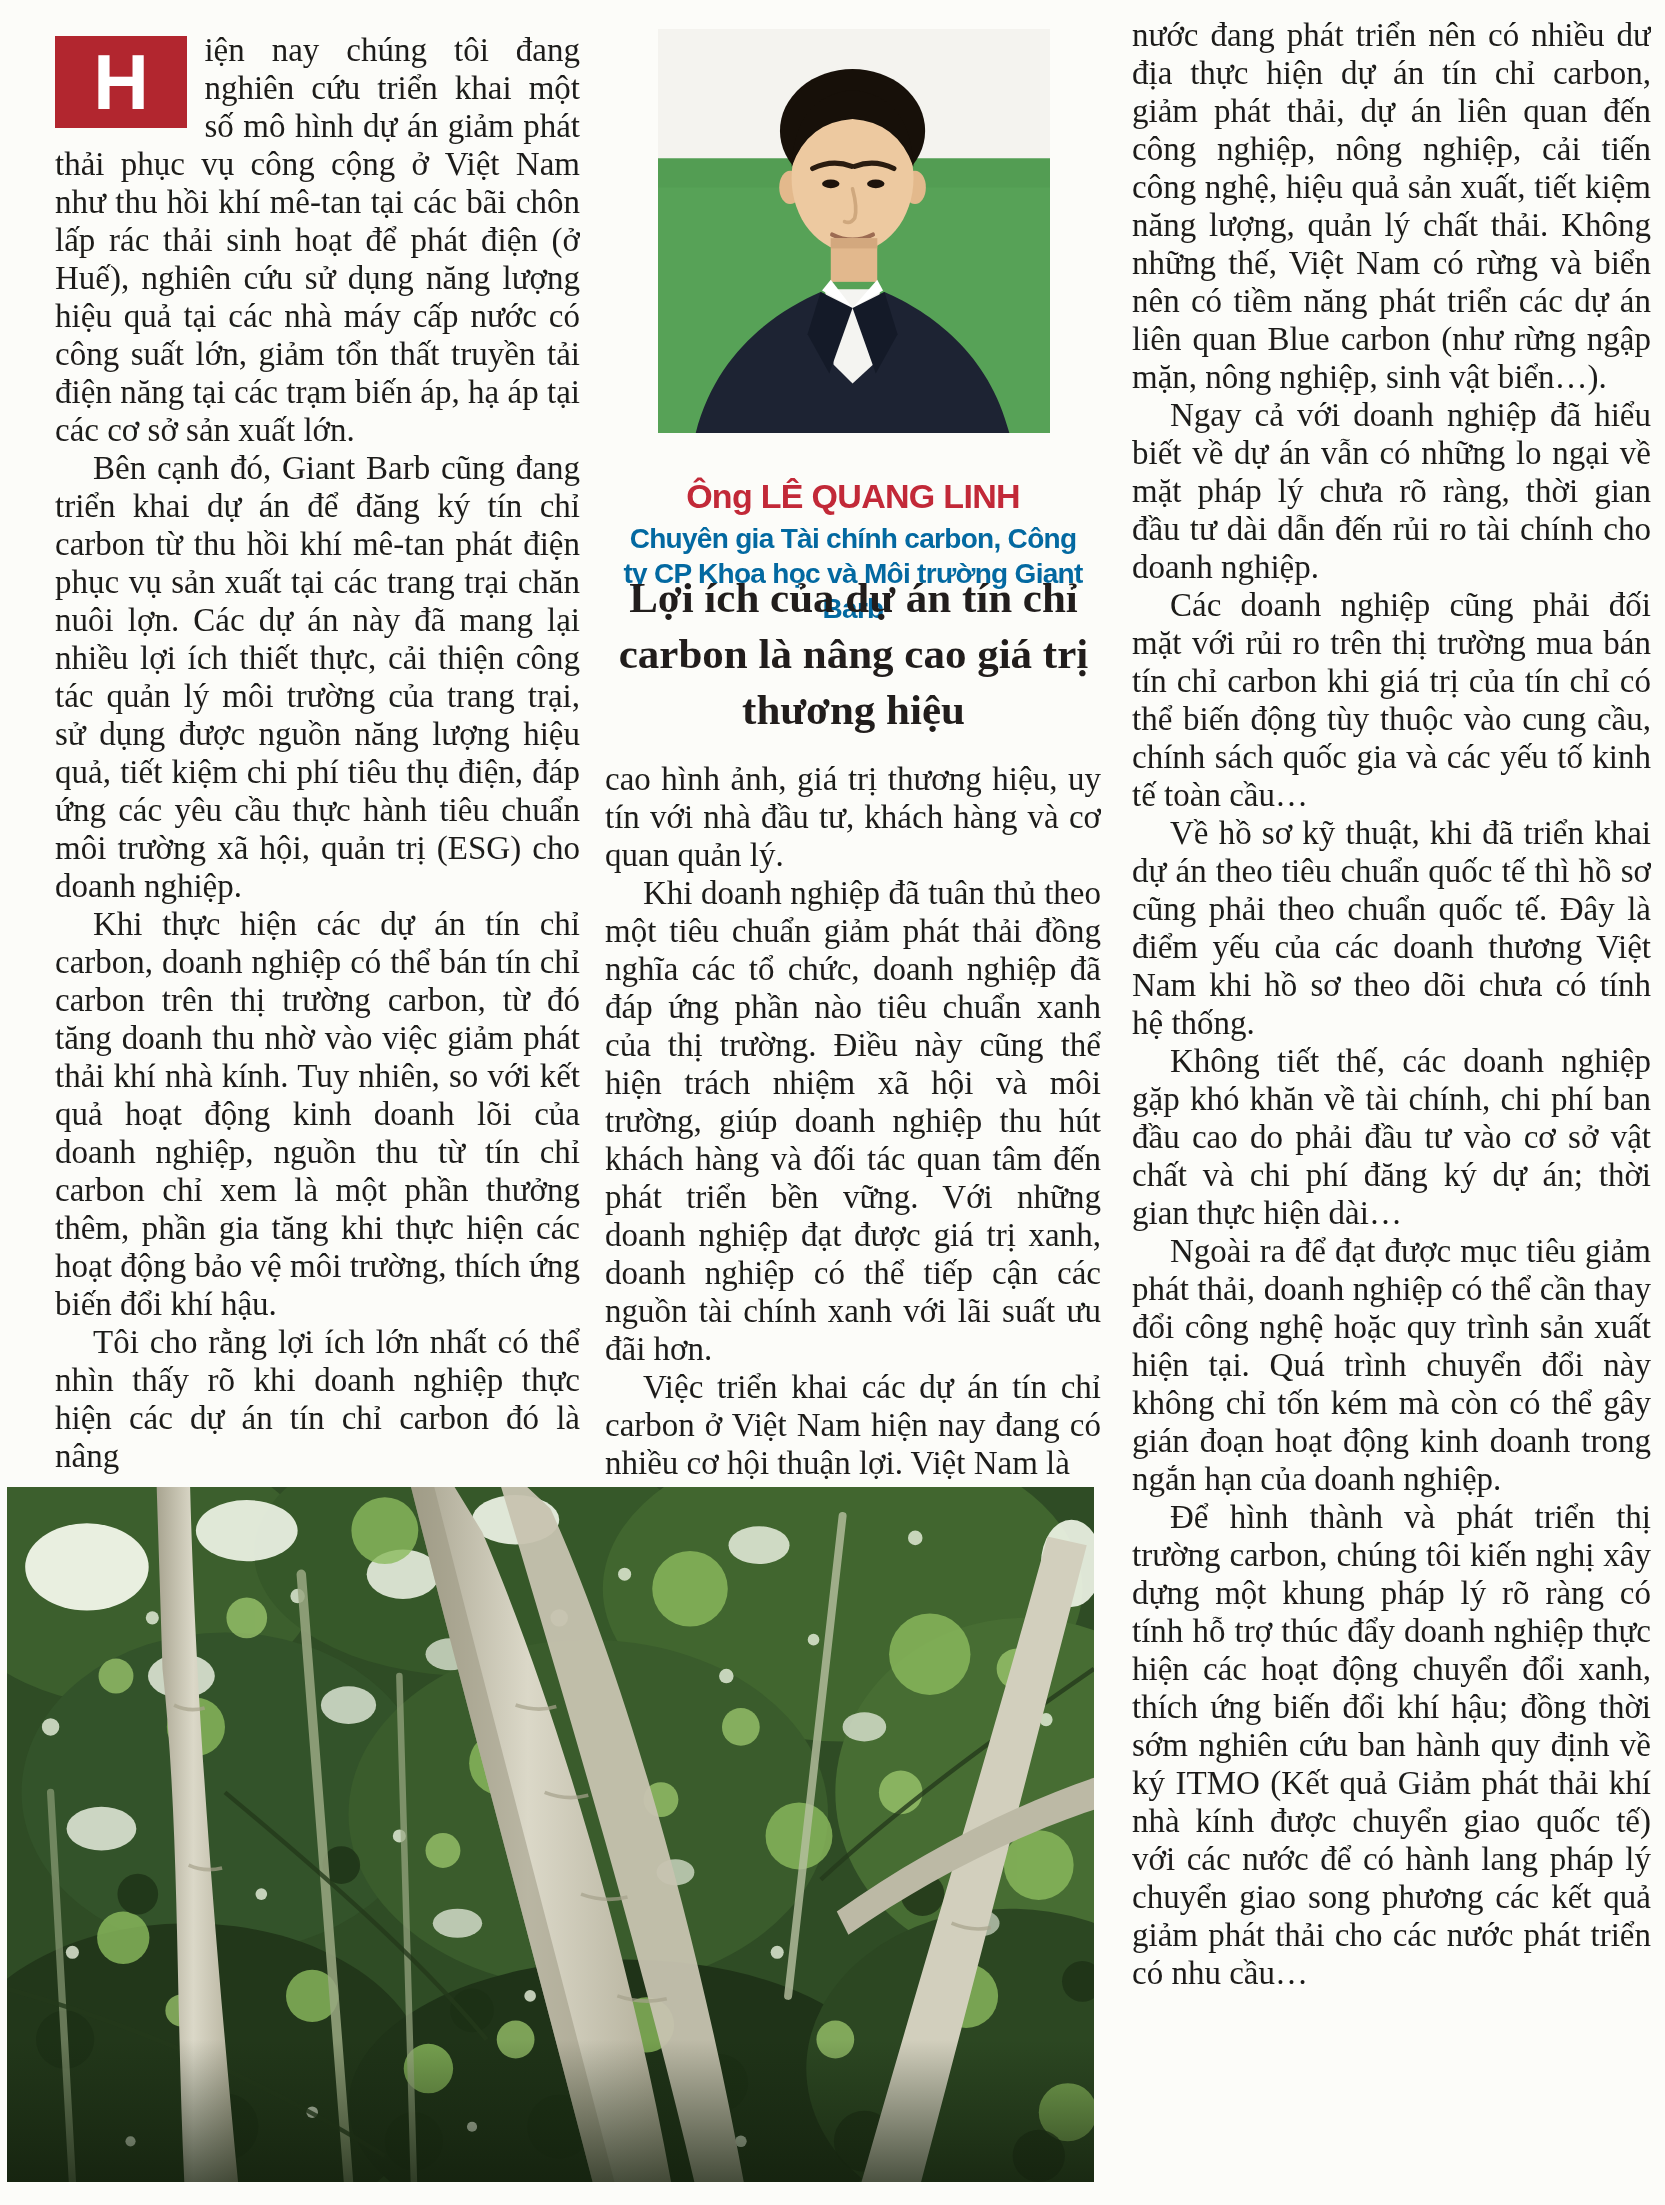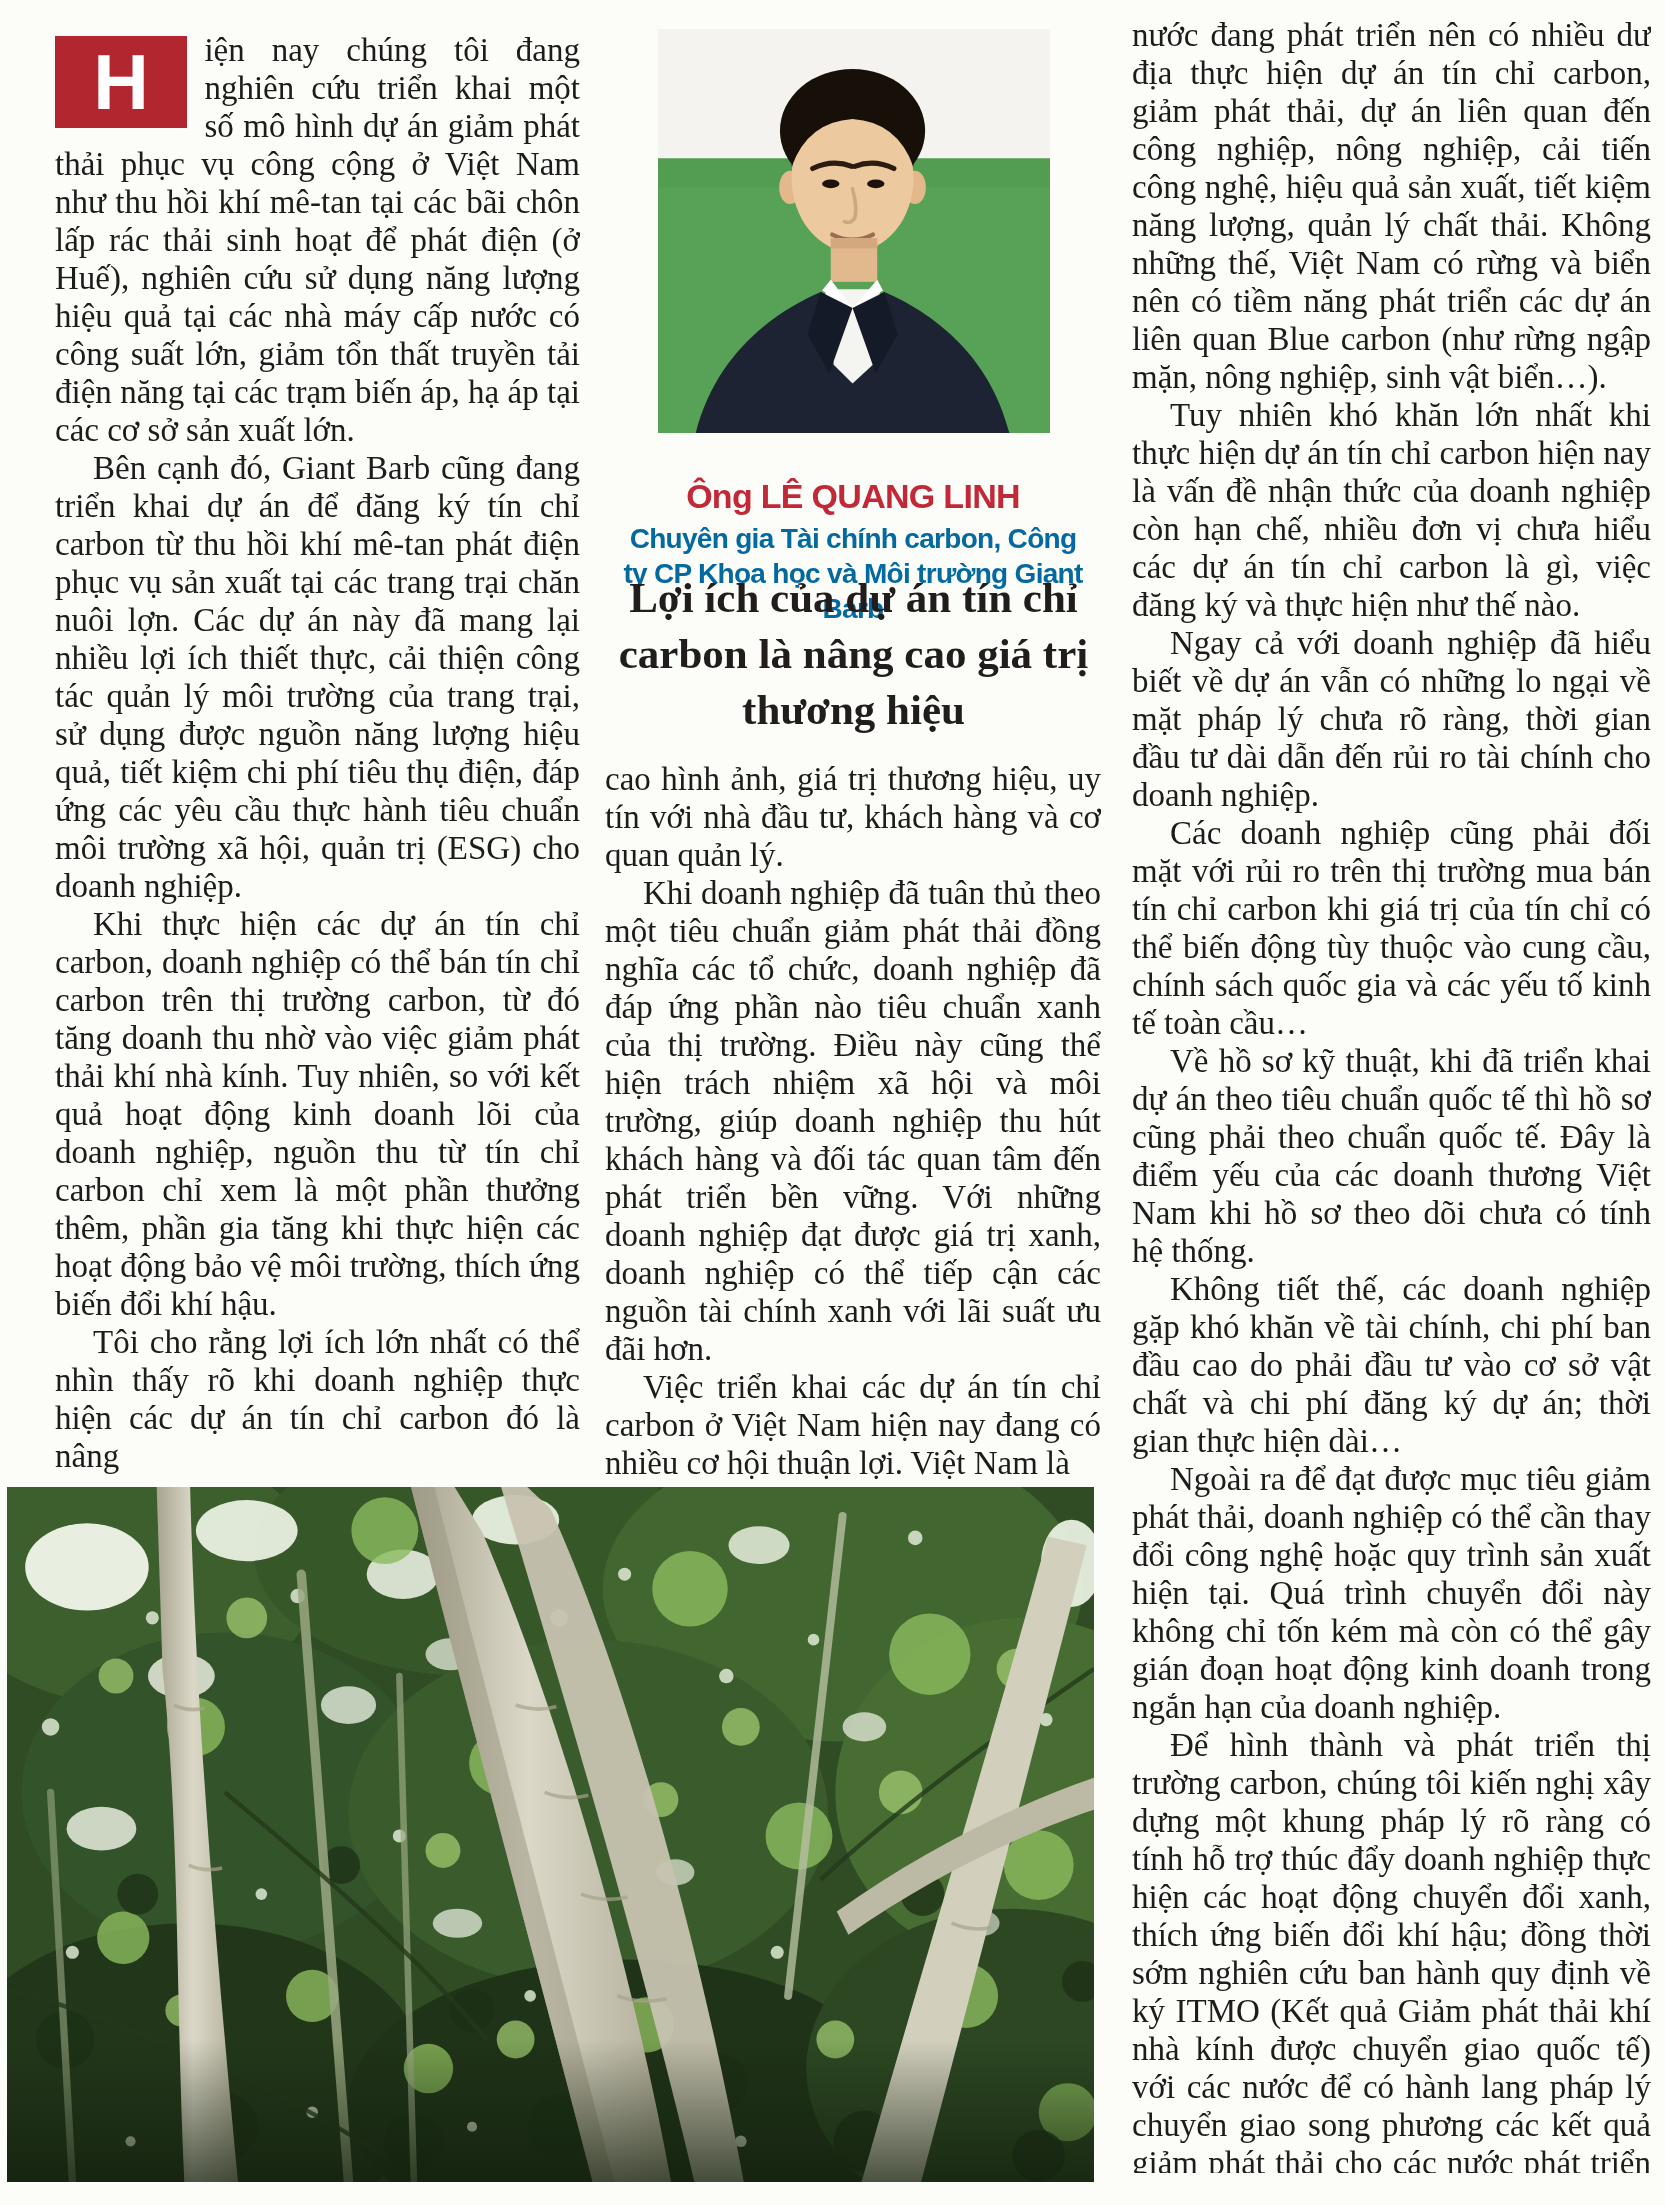--- a/index.html
+++ b/index.html
@@ -96,21 +96,20 @@
   <div id="pullquote">Lợi ích của dự án tín chỉ carbon là nâng cao giá trị thương hiệu</div>
 
   <div class="col" id="col-mid-text">
     <p class="noindent">cao hình ảnh, giá trị thương hiệu, uy tín với nhà đầu tư, khách hàng và cơ quan quản lý.</p>
     <p>Khi doanh nghiệp đã tuân thủ theo một tiêu chuẩn giảm phát thải đồng nghĩa các tổ chức, doanh nghiệp đã đáp ứng phần nào tiêu chuẩn xanh của thị trường. Điều này cũng thể hiện trách nhiệm xã hội và môi trường, giúp doanh nghiệp thu hút khách hàng và đối tác quan tâm đến phát triển bền vững. Với những doanh nghiệp đạt được giá trị xanh, doanh nghiệp có thể tiếp cận các nguồn tài chính xanh với lãi suất ưu đãi hơn.</p>
     <p>Việc triển khai các dự án tín chỉ carbon ở Việt Nam hiện nay đang có nhiều cơ hội thuận lợi. Việt Nam là</p>
   </div>
 
   <div class="col" id="col-right">
     <p class="noindent">nước đang phát triển nên có nhiều dư địa thực hiện dự án tín chỉ carbon, giảm phát thải, dự án liên quan đến công nghiệp, nông nghiệp, cải tiến công nghệ, hiệu quả sản xuất, tiết kiệm năng lượng, quản lý chất thải. Không những thế, Việt Nam có rừng và biển nên có tiềm năng phát triển các dự án liên quan Blue carbon (như rừng ngập mặn, nông nghiệp, sinh vật biển…).</p>
-    <p>Tuy nhiên khó khăn lớn nhất khi thực hiện dự án tín chỉ carbon hiện nay là vấn đề nhận thức của doanh nghiệp còn hạn chế, nhiều đơn vị chưa hiểu các dự án tín chỉ carbon là gì, việc đăng ký và thực hiện như thế nào.</p>
     <p>Ngay cả với doanh nghiệp đã hiểu biết về dự án vẫn có những lo ngại về mặt pháp lý chưa rõ ràng, thời gian đầu tư dài dẫn đến rủi ro tài chính cho doanh nghiệp.</p>
     <p>Các doanh nghiệp cũng phải đối mặt với rủi ro trên thị trường mua bán tín chỉ carbon khi giá trị của tín chỉ có thể biến động tùy thuộc vào cung cầu, chính sách quốc gia và các yếu tố kinh tế toàn cầu…</p>
     <p>Về hồ sơ kỹ thuật, khi đã triển khai dự án theo tiêu chuẩn quốc tế thì hồ sơ cũng phải theo chuẩn quốc tế. Đây là điểm yếu của các doanh thương Việt Nam khi hồ sơ theo dõi chưa có tính hệ thống.</p>
     <p>Không tiết thế, các doanh nghiệp gặp khó khăn về tài chính, chi phí ban đầu cao do phải đầu tư vào cơ sở vật chất và chi phí đăng ký dự án; thời gian thực hiện dài…</p>
     <p>Ngoài ra để đạt được mục tiêu giảm phát thải, doanh nghiệp có thể cần thay đổi công nghệ hoặc quy trình sản xuất hiện tại. Quá trình chuyển đổi này không chỉ tốn kém mà còn có thể gây gián đoạn hoạt động kinh doanh trong ngắn hạn của doanh nghiệp.</p>
     <p>
       <span>Để hình thành và phát triển thị trường carbon, chúng tôi kiến nghị xây dựng một khung pháp lý rõ ràng có tính hỗ trợ thúc đẩy doanh nghiệp thực hiện các hoạt động chuyển đổi xanh, thích ứng biến đổi khí hậu; đồng thời sớm nghiên cứu ban hành quy định về ký ITMO (Kết quả Giảm phát thải khí nhà kính được chuyển giao quốc tế) với các nước để có hành lang pháp lý chuyển giao song phương các kết quả giảm phát thải cho các nước phát triển có nhu cầu…</span>
     </p>
   </div>
 

